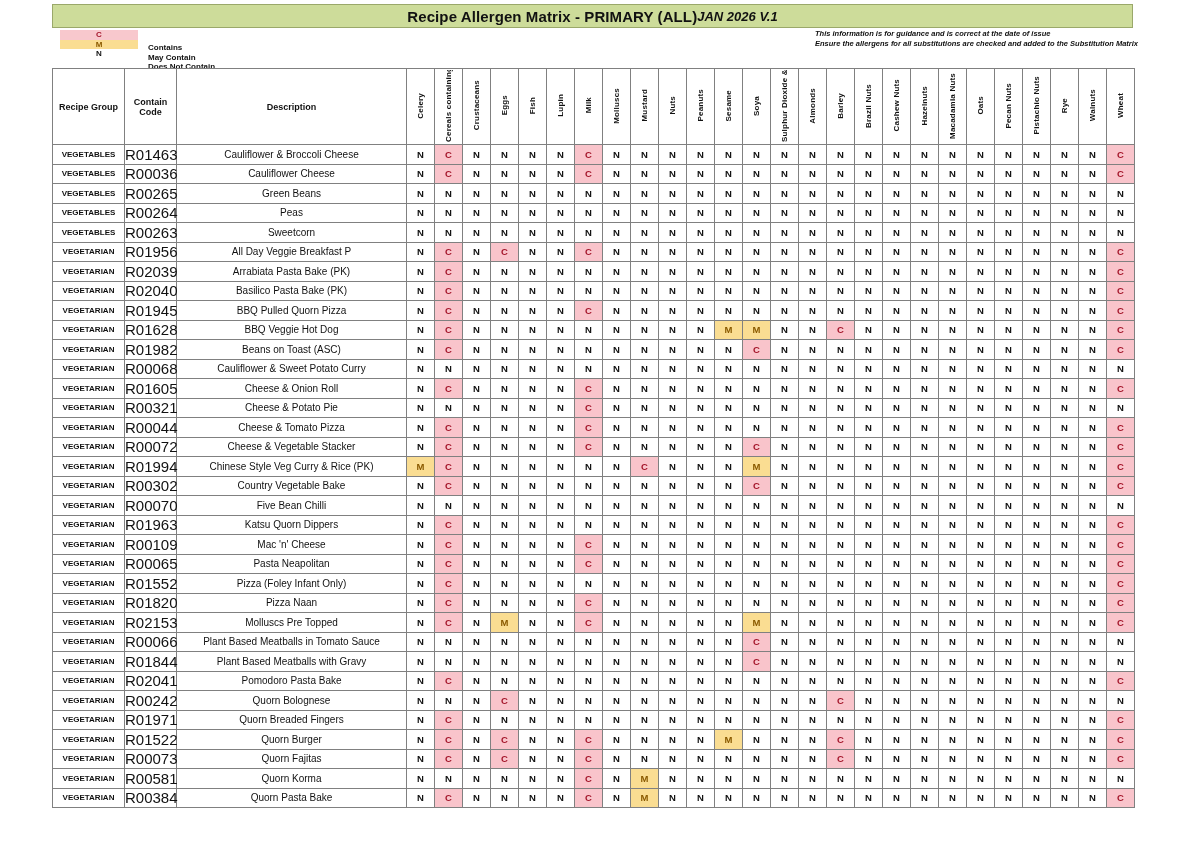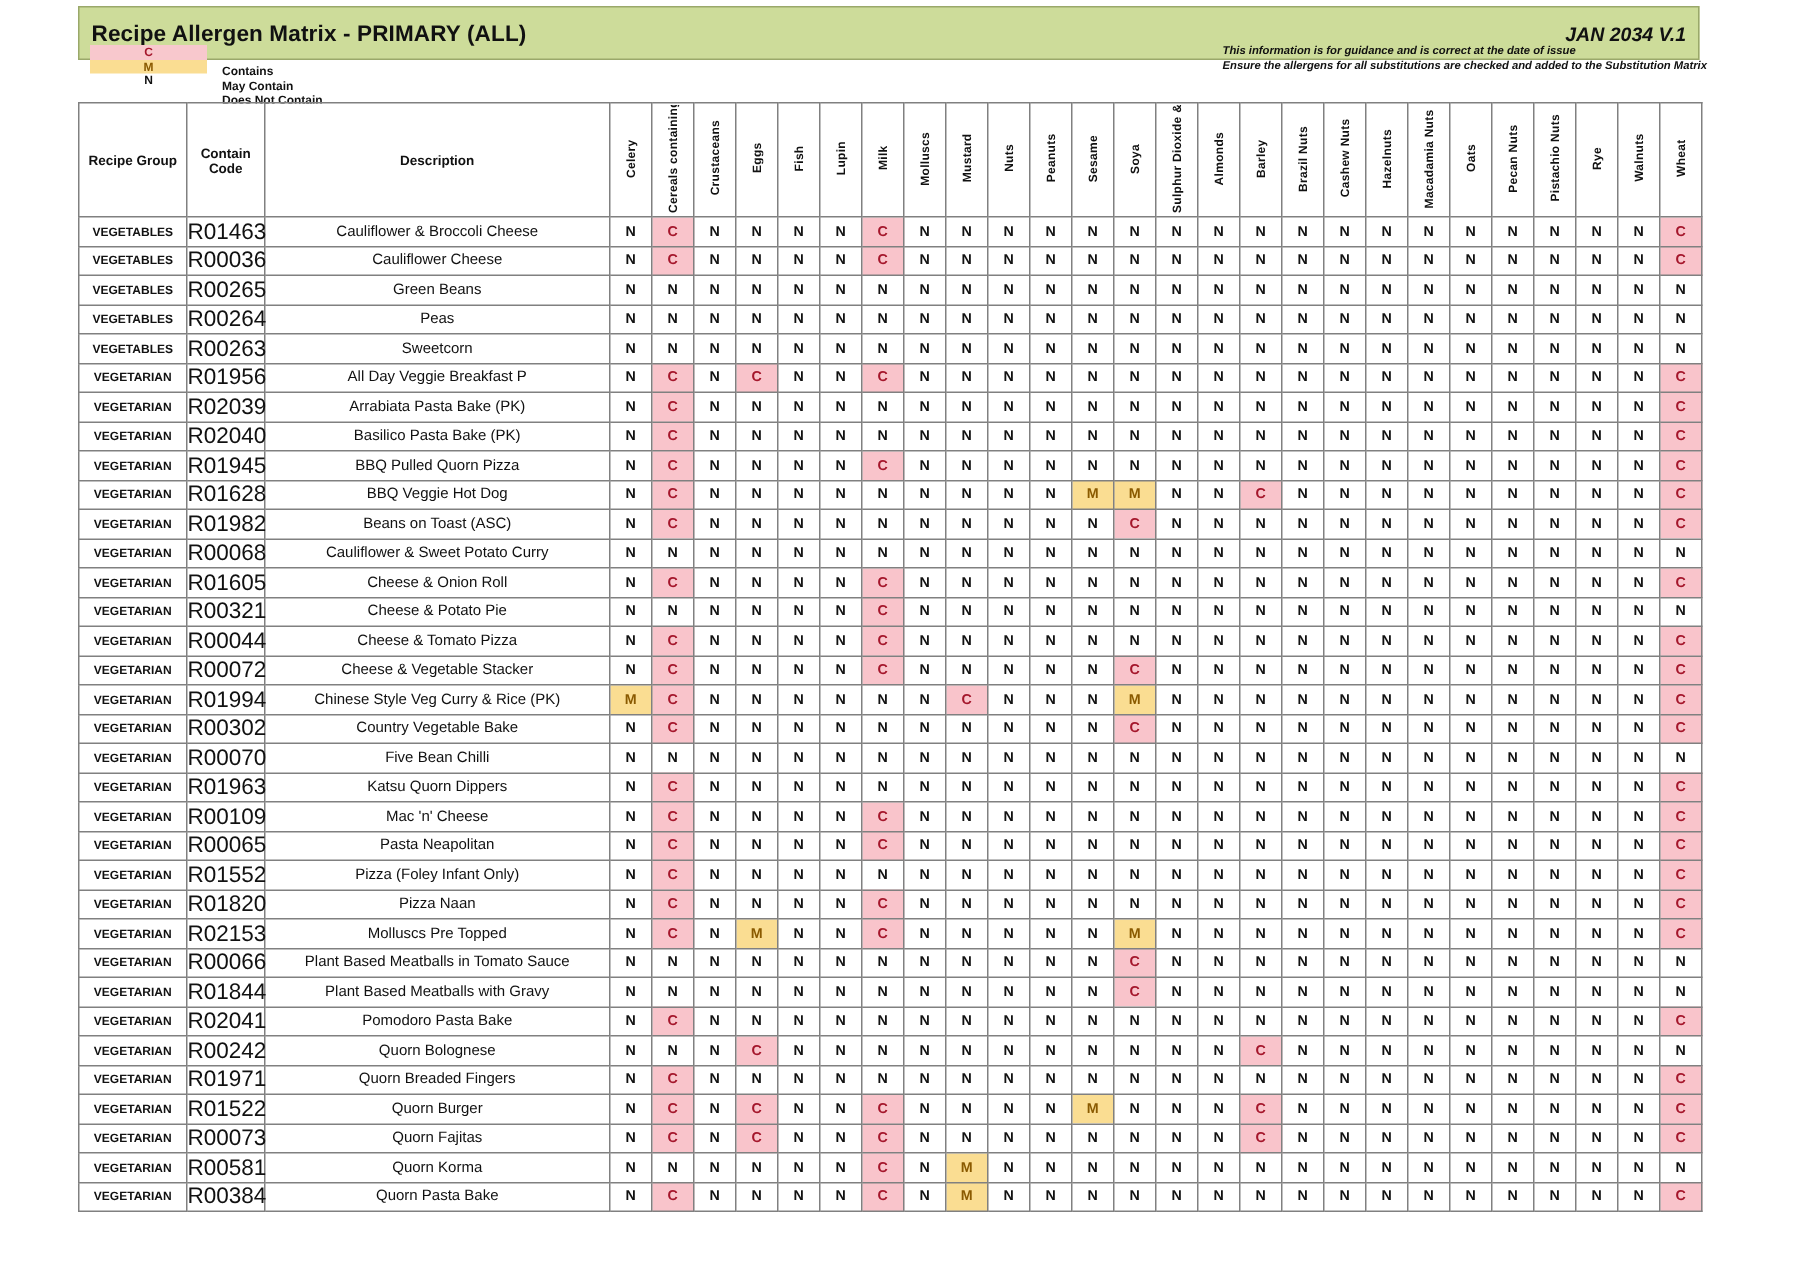--- a/index.html
+++ b/index.html
@@ -12,26 +12,26 @@
   #page {
     position: relative;
     width: 1200px; height: 849px;
     overflow: hidden;
   }
 
   
   .titlebar {
     position: absolute;
     left: 52px; top: 4px;
-    width: 1081px; height: 36px;
+    width: 1081px; height: 24px;
     background: #cddc9a;
     border: 1px solid #9aa86a;
     display: flex;
     align-items: center;
-    justify-content: space-between;
+    justify-content: center;
     padding: 0 8px;
   }
   .title-text {
     font-size: 15px;
     font-weight: bold;
     color: #111;
     letter-spacing: 0.1px;
   }
   .version-text {
     font-size: 13px;
@@ -160,21 +160,21 @@
   td.v.val-M { background: #fadd92; color: #8a5a00; }
   td.v.val-N { background: #ffffff; color: #111; }
 </style>
 </head>
 <body>
 
 <div id="page">
 
   <div class="titlebar">
     <span class="title-text">Recipe Allergen Matrix - PRIMARY (ALL)</span>
-    <span class="version-text">JAN 2034 V.1</span>
+    <span class="version-text">JAN 2026 V.1</span>
   </div>
 
   <div class="legend">
     <div class="legend-row">
       <span class="legend-swatch c">C</span>
       <span class="legend-label">Contains</span>
     </div>
     <div class="legend-row">
       <span class="legend-swatch m">M</span>
       <span class="legend-label">May Contain</span>

